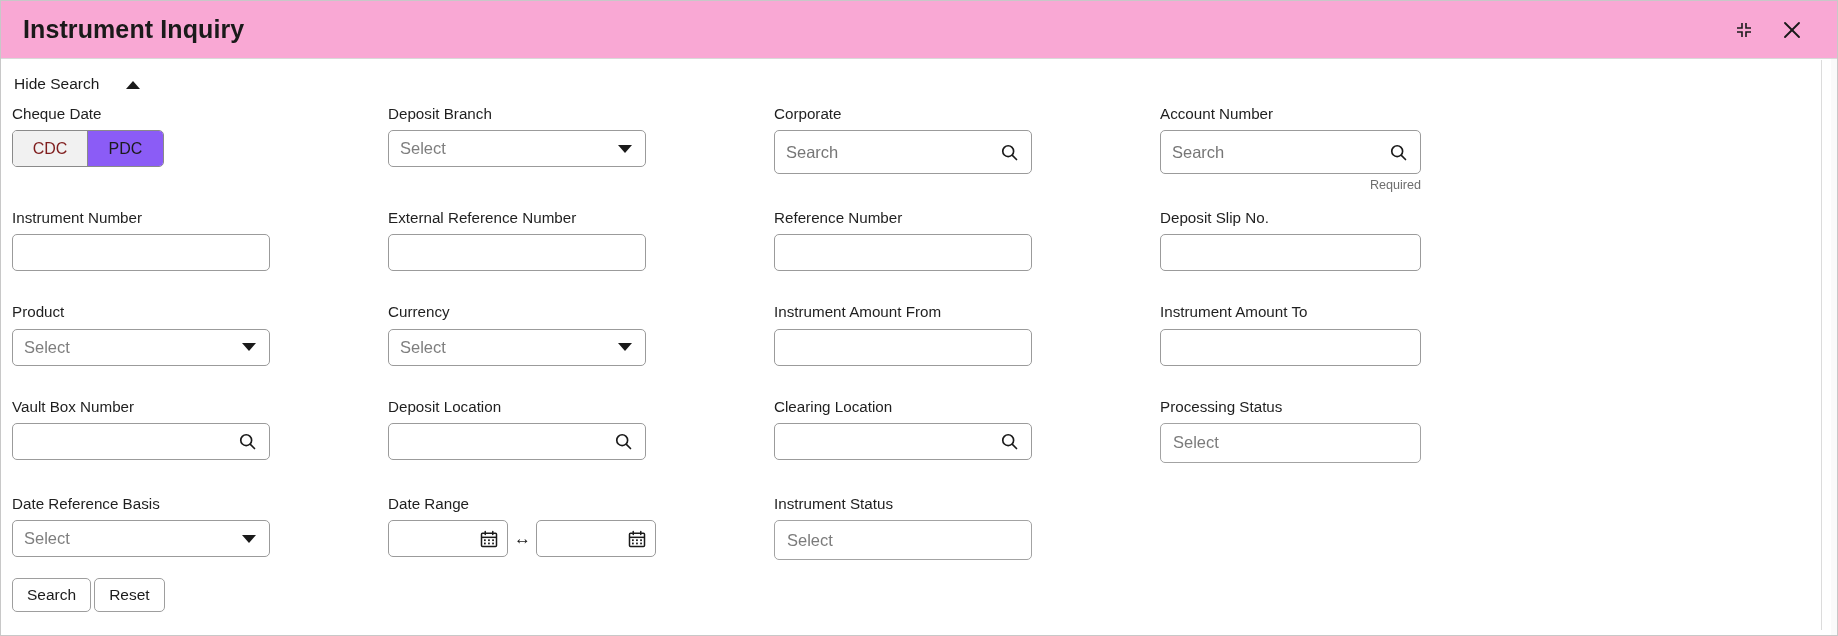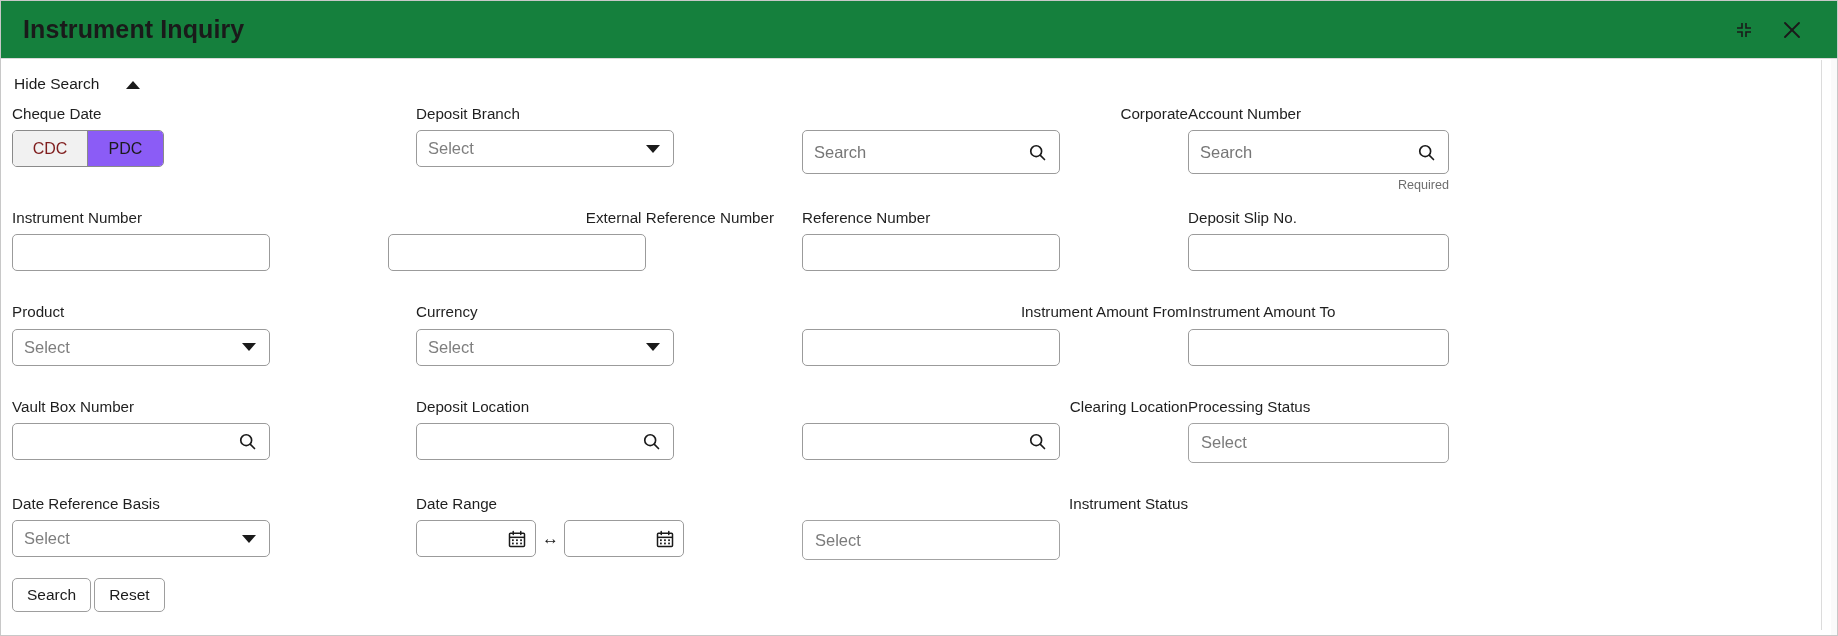--- a/index.html
+++ b/index.html
@@ -22,21 +22,21 @@
 
   
   .titlebar {
     position: relative;
     height: 58px;
     flex: 0 0 58px;
     border-bottom: 1px solid #d9d9d9;
     display: flex;
     align-items: center;
     padding: 0 18px 0 22px;
-    background: #15803d;
+    background: #f9a8d4;
   }
   .title-text {
     font-size: 25px;
     font-weight: bold;
     color: #1a1a1a;
     letter-spacing: 0.1px;
     line-height: 1;
   }
   .titlebar-actions {
     margin-left: auto;
@@ -102,22 +102,22 @@
     width: 1780px;
     margin-bottom: 0;
   }
   .col {
     width: 386px;
     flex: 0 0 386px;
     padding-left: 10px;
     padding-right: 0;
   }
   .col.c1 { flex: 0 0 386px; width: 386px; }
-  .col.c2 { flex: 0 0 386px; width: 386px; padding-left: 0; margin-left: 28px; }
-  .col.c3 { flex: 0 0 386px; width: 386px; padding-left: 0; text-align: right; }
+  .col.c2 { flex: 0 0 386px; width: 386px; padding-left: 0; }
+  .col.c3 { flex: 0 0 386px; width: 386px; padding-left: 0; }
   .col.c4 { flex: 0 0 386px; width: 386px; padding-left: 0; }
 
   .f-label {
     font-size: 15.2px;
     color: #1f1f1f;
     line-height: 1;
     margin-bottom: 9px;
     display: block;
     white-space: nowrap;
   }

